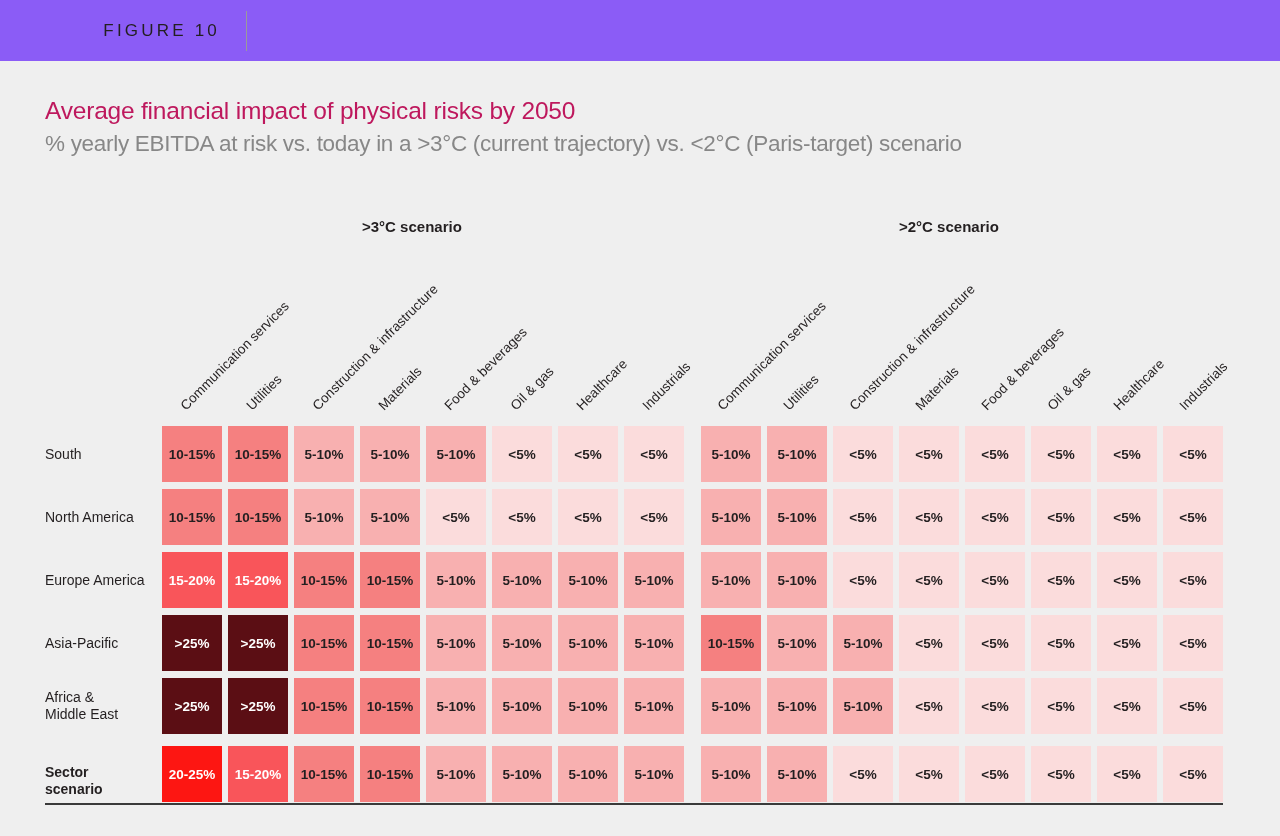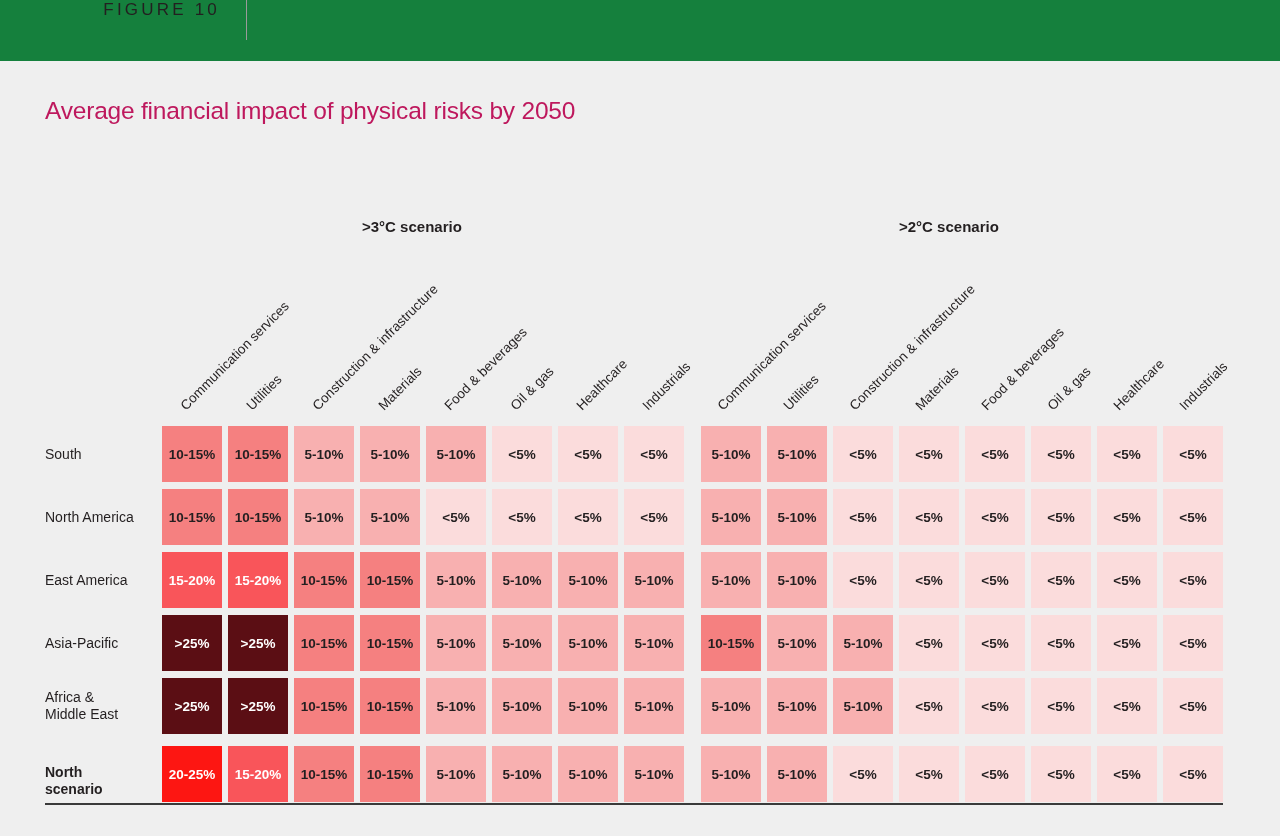--- a/index.html
+++ b/index.html
@@ -8,23 +8,24 @@
   }
   body {
     width: 1280px;
     height: 836px;
     background: #efefef;
     font-family: "Liberation Sans", sans-serif;
     color: #231f20;
     overflow: hidden;
   }
   .figure-header {
-    background: #15803d;
+    background: #8b5cf6;
     height: 61px;
     display: flex;
+    align-items: center;
     box-sizing: border-box;
   }
   .figure-label {
     width: 246px;
     text-align: right;
     padding-right: 26px;
     box-sizing: border-box;
     font-size: 17px;
     letter-spacing: 3.2px;
     color: #231f20;
@@ -133,20 +134,21 @@
 </head>
 <body>
 
 <div class="figure-header">
   <div class="figure-label">FIGURE 10</div>
   <div class="figure-divider"></div>
 </div>
 
 <div class="chart-area">
   <div class="chart-title">Average financial impact of physical risks by 2050</div>
+  <div class="chart-subtitle">% yearly EBITDA at risk vs. today in a &gt;3°C (current trajectory) vs. &lt;2°C (Paris-target) scenario</div>
 
   <div class="scenario-label" id="scenario-label-0">&gt;3°C scenario</div>
   <div class="scenario-label" id="scenario-label-1">&gt;2°C scenario</div>
 
   <div id="col-heads">
       <div class="col-head" style="left: 188px; top: 337px;">Communication services</div>
       <div class="col-head" style="left: 254px; top: 337px;">Utilities</div>
       <div class="col-head" style="left: 320px; top: 337px;">Construction &amp; infrastructure</div>
       <div class="col-head" style="left: 386px; top: 337px;">Materials</div>
       <div class="col-head" style="left: 452px; top: 337px;">Food &amp; beverages</div>
@@ -163,31 +165,31 @@
       <div class="col-head" style="left: 1187px; top: 337px;">Industrials</div>
     </div>
   <div id="row-labels">
       <div class="row-label" style="top: 385px;">
         <div>South</div>
       </div>
       <div class="row-label" style="top: 448px;">
         <div>North America</div>
       </div>
       <div class="row-label" style="top: 511px;">
-        <div>East America</div>
+        <div>Europe America</div>
       </div>
       <div class="row-label" style="top: 574px;">
         <div>Asia-Pacific</div>
       </div>
       <div class="row-label" style="top: 628px;">
         <div>Africa &amp;</div>
         <div>Middle East</div>
       </div>
       <div class="row-label bold" style="top: 703px;">
-        <div>North</div>
+        <div>Sector</div>
         <div>scenario</div>
       </div>
     </div>
   <div class="grid" id="heatmap-grid">
       <div class="row">
         <div class="cell" style="background: rgb(245, 128, 128); color: rgb(35, 31, 32);">10-15%</div>
         <div class="cell" style="background: rgb(245, 128, 128); color: rgb(35, 31, 32);">10-15%</div>
         <div class="cell" style="background: rgb(248, 176, 176); color: rgb(35, 31, 32);">5-10%</div>
         <div class="cell" style="background: rgb(248, 176, 176); color: rgb(35, 31, 32);">5-10%</div>
         <div class="cell" style="background: rgb(248, 176, 176); color: rgb(35, 31, 32);">5-10%</div>

